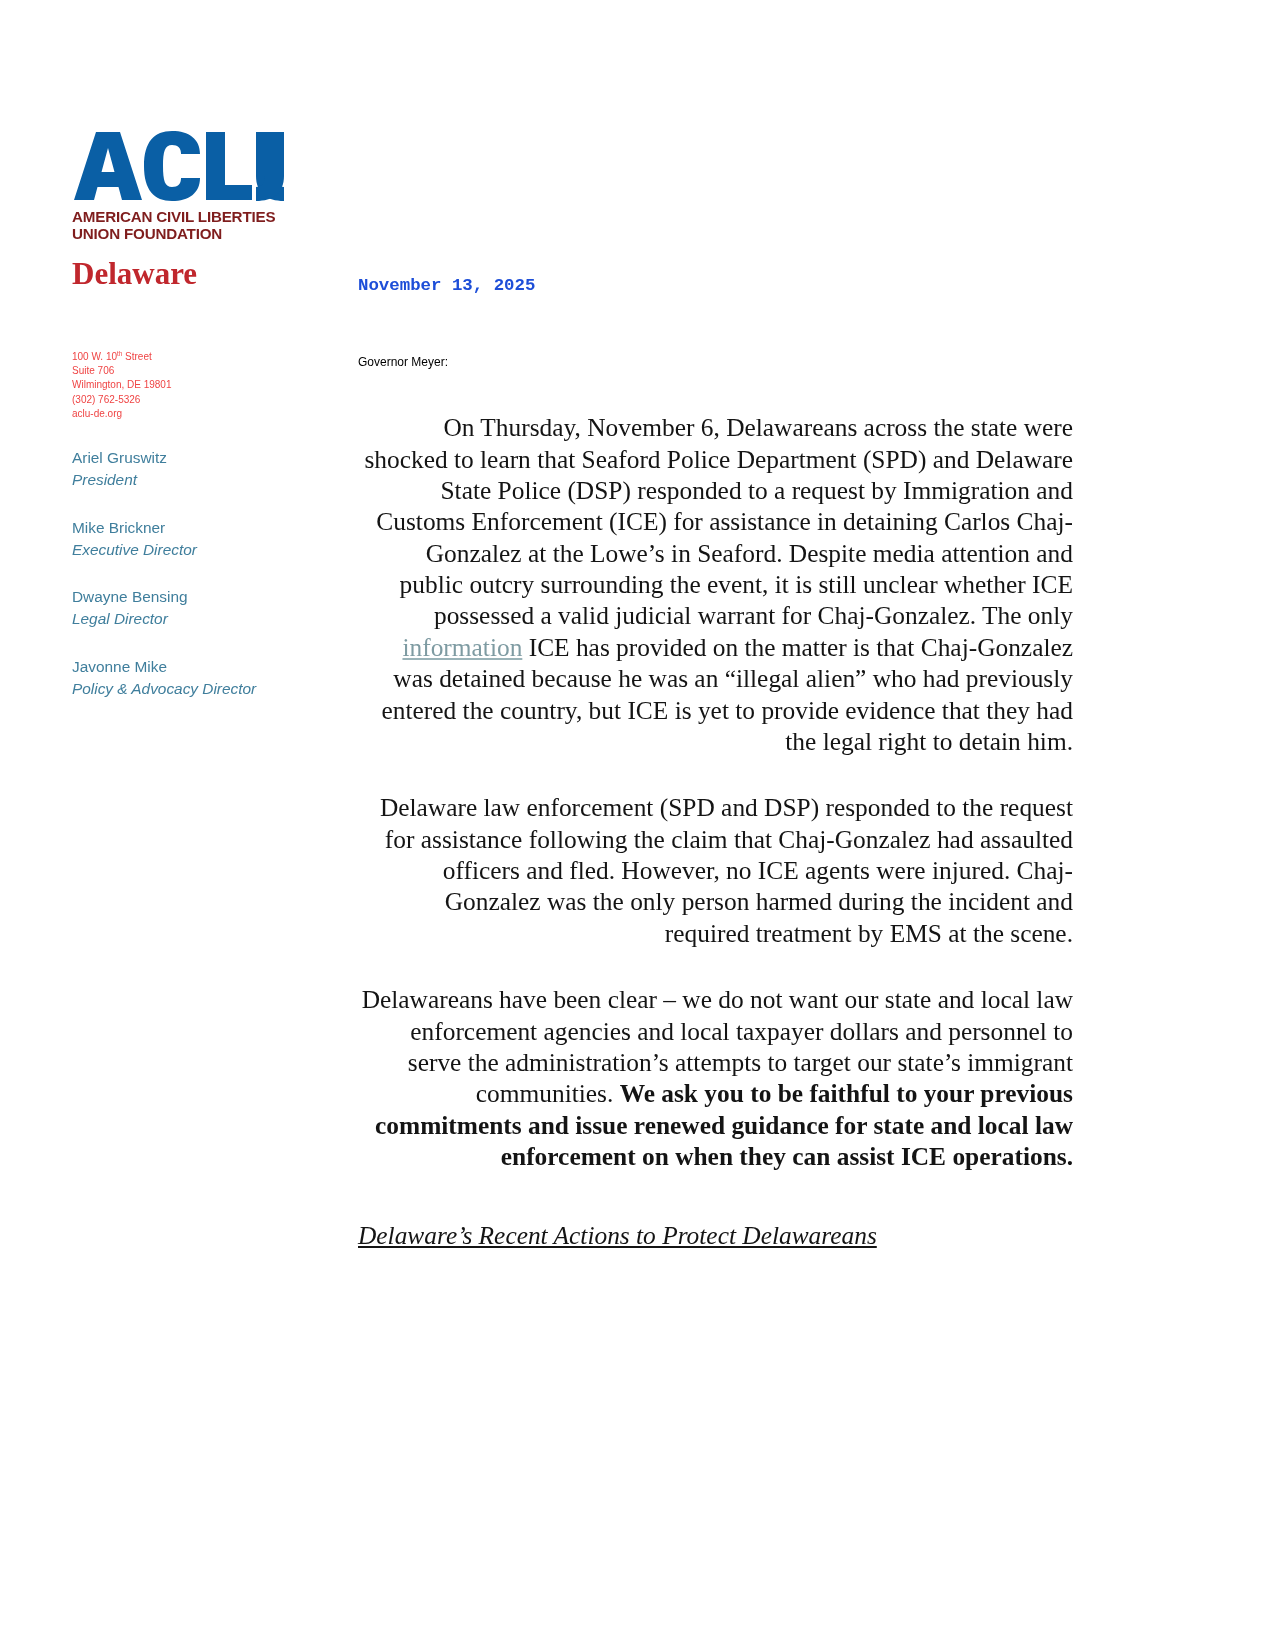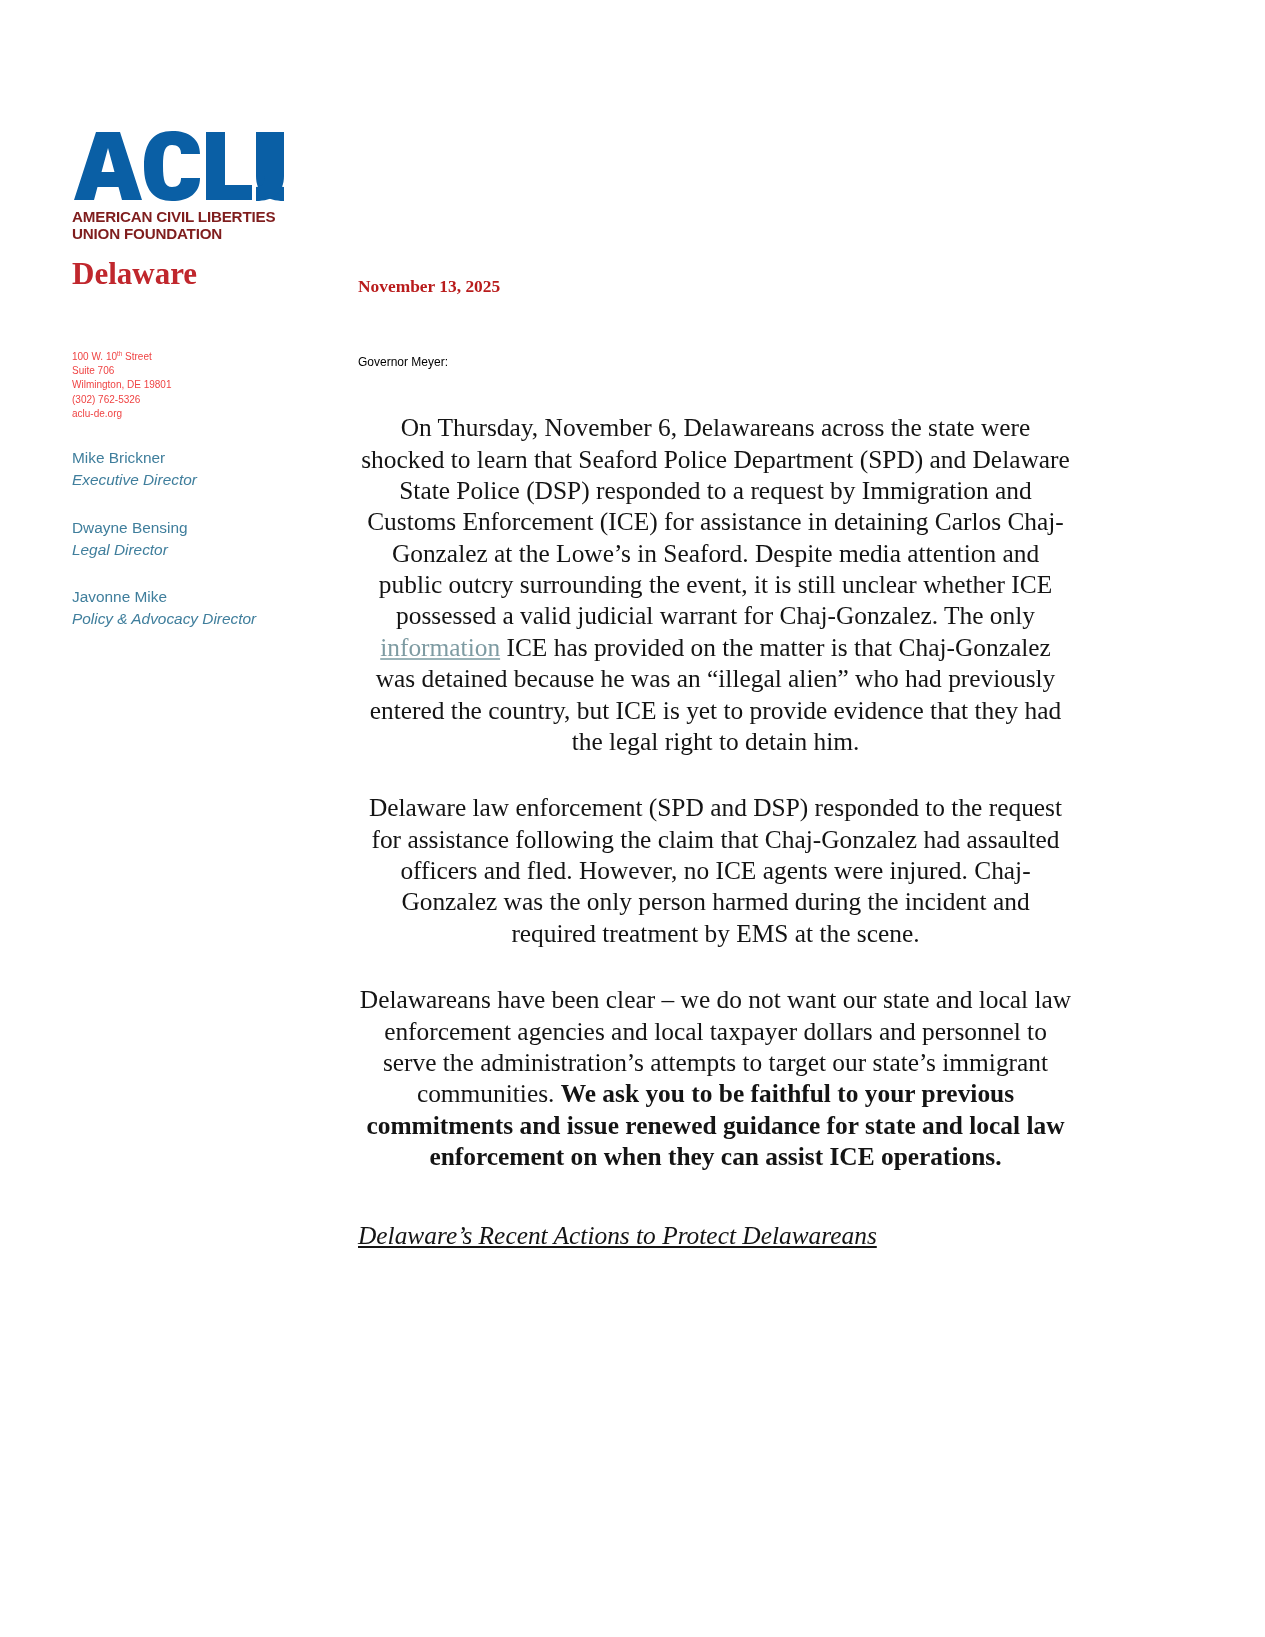--- a/index.html
+++ b/index.html
@@ -83,42 +83,42 @@
 
   
   .letter {
     position: absolute;
     left: 358px;
     top: 275px;
     width: 715px;
   }
 
   .meta-line {
-    font-family: Liberation Serif, serif;
+    font-family: Liberation Mono, monospace;
     font-weight: bold;
     font-size: 17.4px;
-    color: #b91c1c;
+    color: #1d4ed8;
     line-height: 1.3;
   }
   .salutation {
     font-family: "Liberation Sans", sans-serif;
     font-weight: normal;
     font-size: 12px;
     color: #000000;
     margin-top: 57px;
     line-height: 1.3;
   }
 
   .body-para {
     font-family: "Liberation Serif", serif;
     font-size: 25.4px;
     line-height: 1.235;
     color: #141414;
     margin-top: 35px;
-    text-align: center;
+    text-align: right;
   }
   .body-para.first { margin-top: 42px; }
 
   .body-para b,
   .bold-run {
     font-weight: bold;
   }
 
   a.inline-link {
     color: #7e9ba2;
@@ -166,20 +166,24 @@
     </div>
 
     <div class="contact-block">
       <div class="line"><span>100 W. 10</span><sup>th</sup><span> Street</span></div>
       <div class="line">Suite 706</div>
       <div class="line">Wilmington, DE 19801</div>
       <div class="line">(302) 762-5326</div>
       <div class="line">aclu-de.org</div>
     </div>
 
+    <div class="staff-group">
+      <div class="staff-name">Ariel Gruswitz</div>
+      <div class="staff-title">President</div>
+    </div>
 
     <div class="staff-group">
       <div class="staff-name">Mike Brickner</div>
       <div class="staff-title">Executive Director</div>
     </div>
 
     <div class="staff-group">
       <div class="staff-name">Dwayne Bensing</div>
       <div class="staff-title">Legal Director</div>
     </div>

